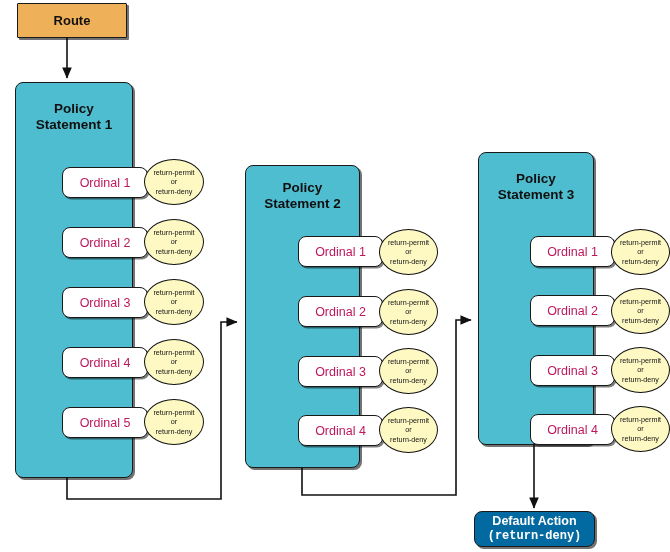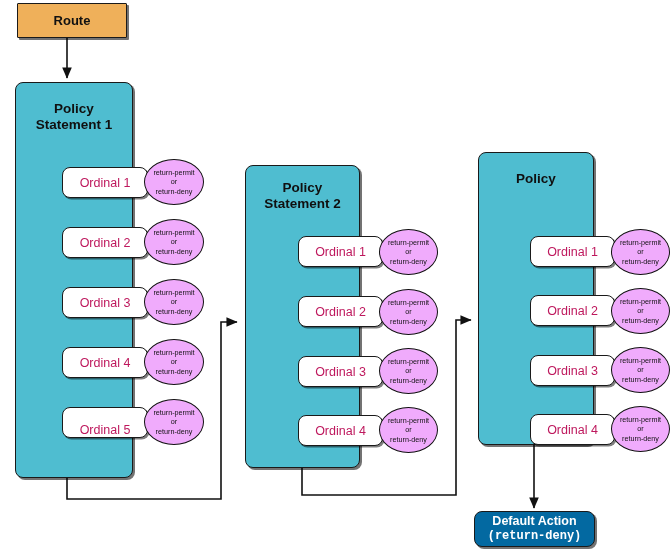--- a/index.html
+++ b/index.html
@@ -20,21 +20,21 @@
   .policy{border:1.6px solid #1a1a1a;border-radius:8px;background:#4FBDD0;
           box-shadow:2px 2px 0 rgba(0,0,0,.55);}
   .policy-title{position:absolute;left:0;right:0;text-align:center;font-weight:bold;
                 font-size:13.5px;line-height:16px;color:#101010;}
 
   
   .ordinal{border:1.6px solid #1a1a1a;border-radius:8px;background:#ffffff;
            font-size:12.5px;color:#be185d;box-shadow:1.5px 1.5px 0 rgba(0,0,0,.5);margin-left:38px;}
 
   
-  .result{border:1.4px solid #101010;border-radius:50%;background:#f0abfc;
+  .result{border:1.4px solid #101010;border-radius:50%;background:#fef9c3;
           flex-direction:column;line-height:9.5px;font-size:7.2px;color:#111;}
   .result span{display:block;white-space:nowrap;}
 
   
   .default-action{border:1.6px solid #1a1a1a;border-radius:8px;background:#0369a1;
         flex-direction:column;color:#ffffff;box-shadow:2px 2px 0 rgba(0,0,0,.55);}
   .da-1{font-weight:bold;font-size:12.5px;line-height:15px;}
   .da-2{font-family:"Liberation Mono",monospace;font-weight:bold;font-size:12px;line-height:15px;}
 </style>
 </head>
@@ -104,21 +104,21 @@
     </div>
   <div class="node ordinal" style="left:24px;top:227px;width:86px;height:31px;">
     <span>Ordinal 2</span>
     </div>
   <div class="node ordinal" style="left:24px;top:287px;width:86px;height:31px;">
     <span>Ordinal 3</span>
     </div>
   <div class="node ordinal" style="left:24px;top:347px;width:86px;height:31px;">
     <span>Ordinal 4</span>
     </div>
-  <div class="node ordinal" style="left:24px;top:407px;width:86px;height:31px;align-items:flex-end;">
+  <div class="node ordinal" style="left:24px;top:407px;width:86px;height:31px;">
     <span>Ordinal 5</span>
     </div>
 
   <div class="node result" style="left:144px;top:159px;width:60px;height:46px;">
     <span>return-permit</span>
     <span>or</span>
     <span>return-deny</span>
     </div>
   <div class="node result" style="left:144px;top:219px;width:60px;height:46px;">
     <span>return-permit</span>
@@ -177,20 +177,21 @@
     </div>
   <div class="node result" style="left:379px;top:407px;width:59px;height:46px;">
     <span>return-permit</span>
     <span>or</span>
     <span>return-deny</span>
     </div>
 
   <div class="node policy" style="left:478px;top:152px;width:116px;height:293px;">
     <div class="policy-title" style="top:18px;">
       <div>Policy</div>
+      <div>Statement 3</div>
     </div>
   </div>
   <div class="node ordinal" style="left:492px;top:236px;width:85px;height:31px;">
     <span>Ordinal 1</span>
     </div>
   <div class="node ordinal" style="left:492px;top:295px;width:85px;height:31px;">
     <span>Ordinal 2</span>
     </div>
   <div class="node ordinal" style="left:492px;top:355px;width:85px;height:31px;">
     <span>Ordinal 3</span>

